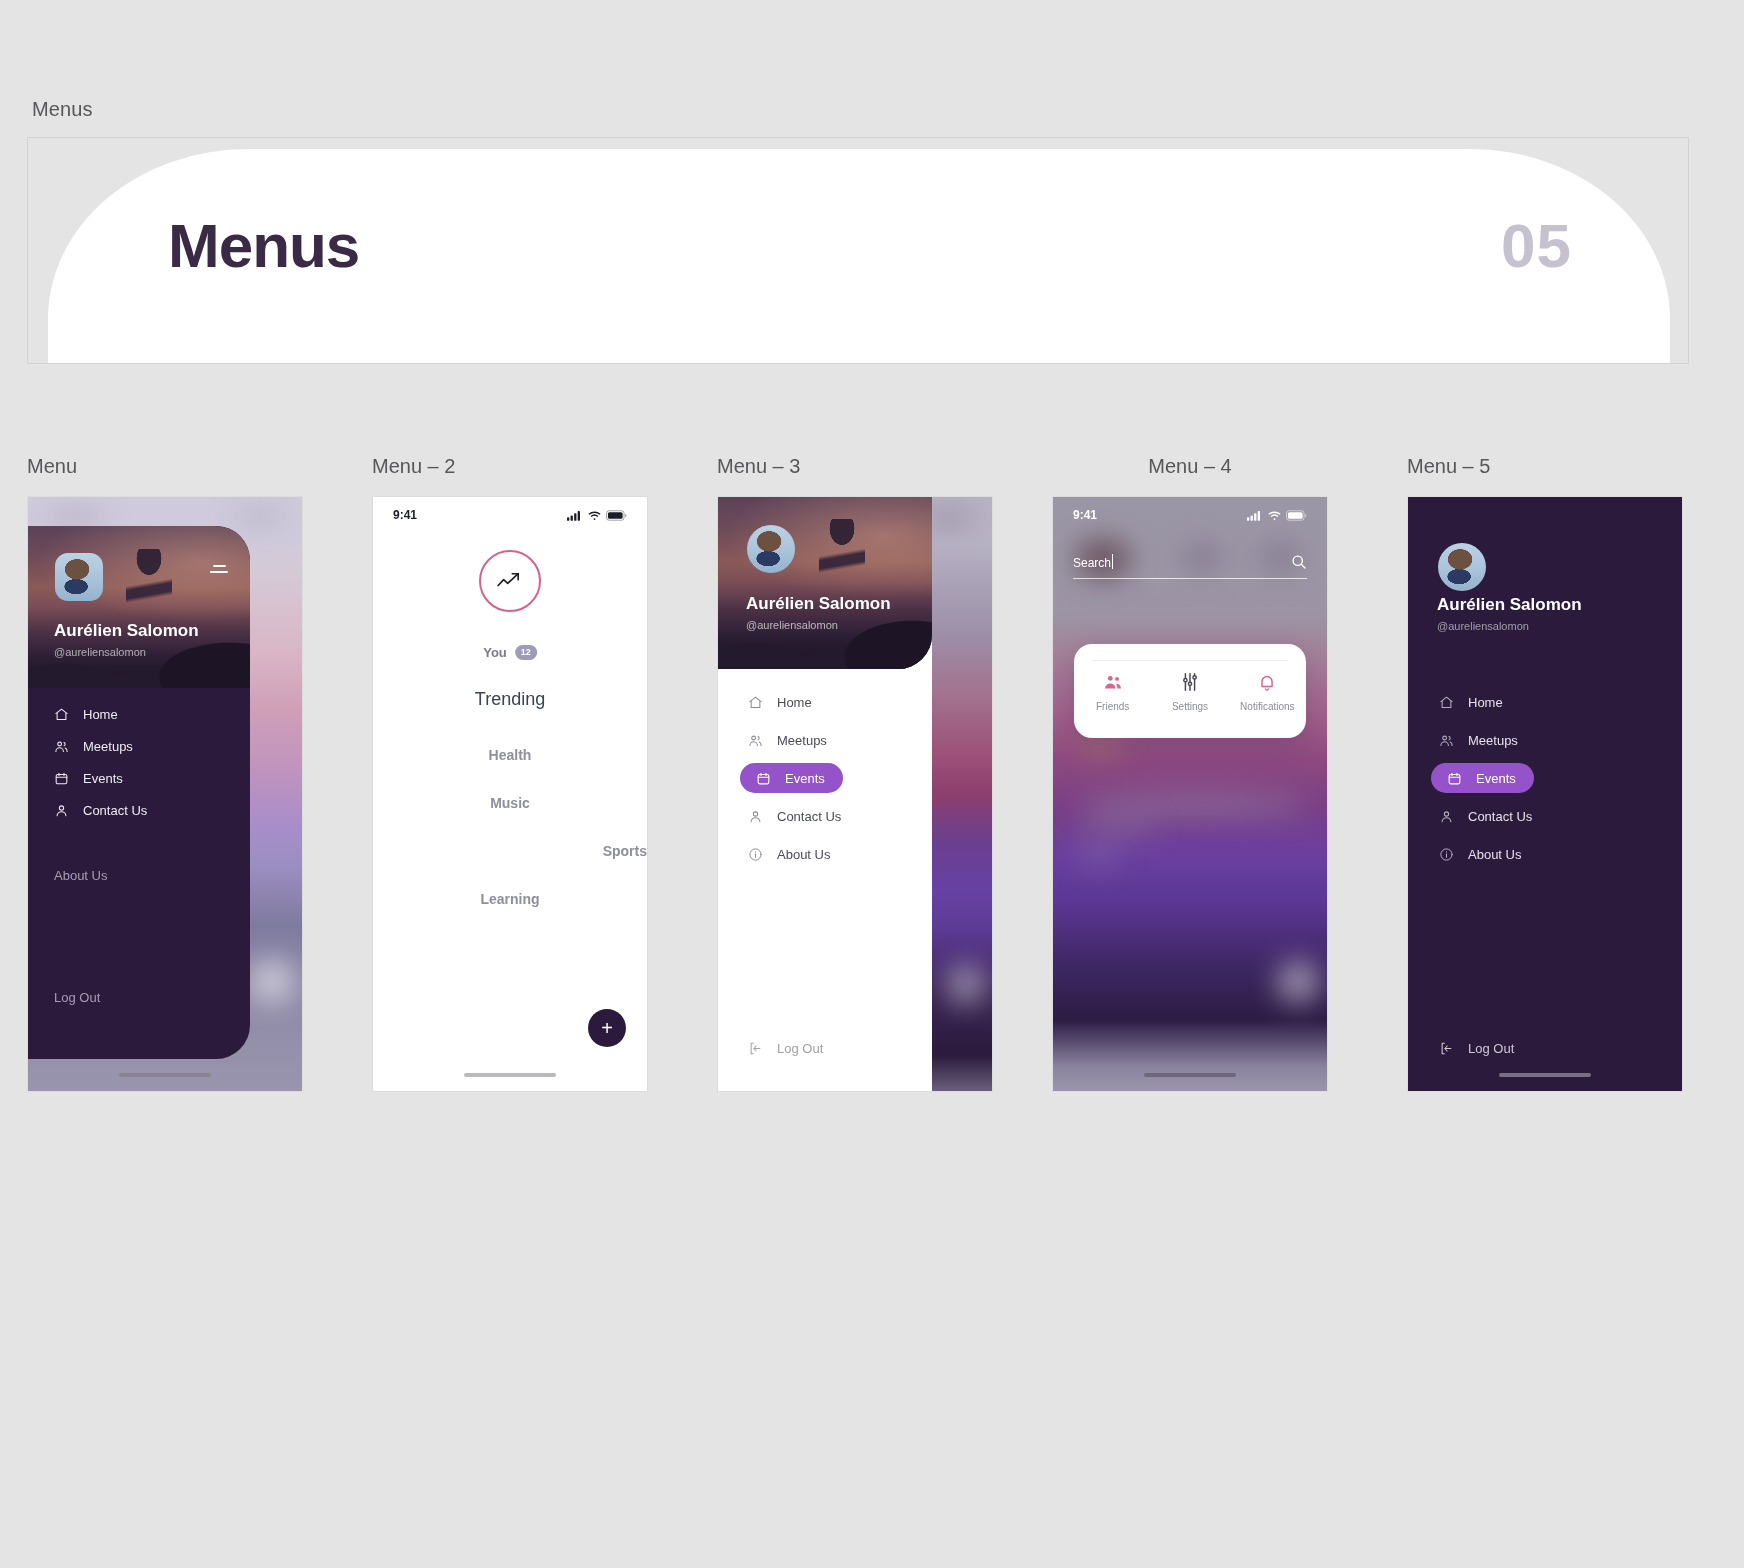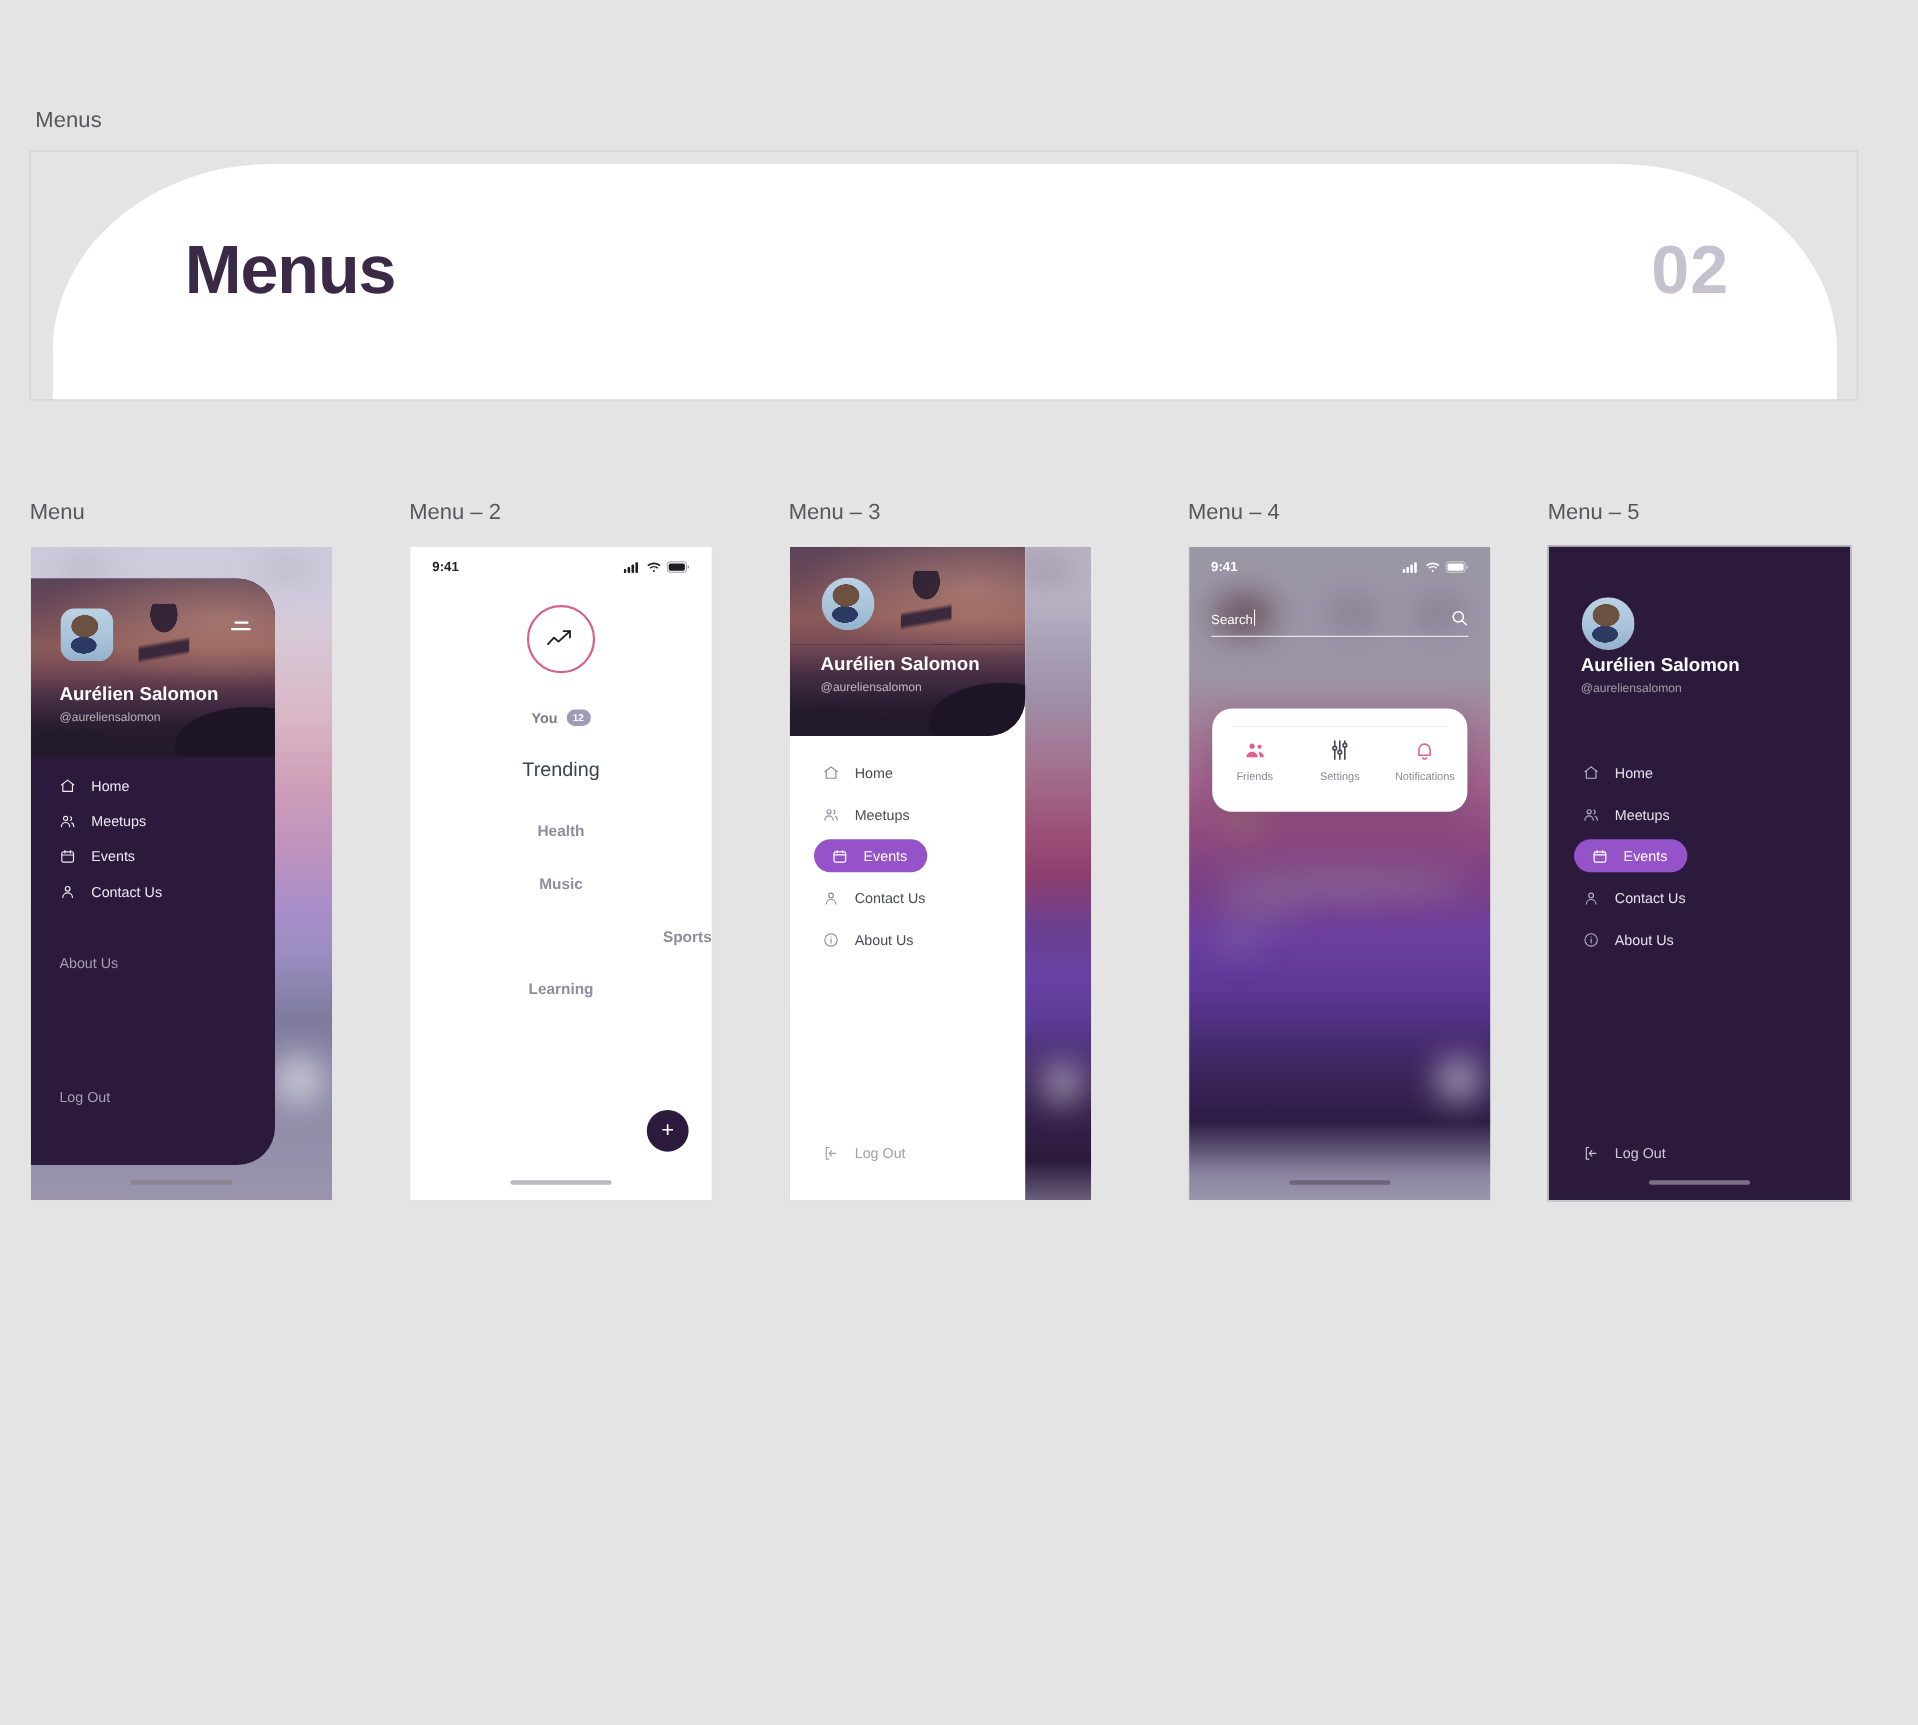--- a/index.html
+++ b/index.html
@@ -307,21 +307,21 @@
 </head>
 <body>
 
 <div class="page">
 
   <div class="section-label">Menus</div>
 
   <div class="hero-frame">
     <div class="hero-white"></div>
     <div class="hero-title">Menus</div>
-    <div class="hero-num">02</div>
+    <div class="hero-num">05</div>
   </div>
 
   <div class="screens">
 
     <div class="screen-col" style="left:27px;">
       <div class="screen-label">Menu</div>
       <div class="phone">
         <div class="backdrop bd-1">
           <div class="bd-blob" style="left:18px;top:14px;width:60px;height:14px;background:rgba(120,110,135,.35);"></div>
           <div class="bd-blob" style="right:14px;top:12px;width:56px;height:14px;background:rgba(120,110,135,.3);"></div>
@@ -500,21 +500,21 @@
                 <path d="M8.5 3.5H5v17h3.5"></path>
                 <path d="M19 12H9.5"></path>
                 <path d="M13 8l-3.5 4 3.5 4"></path>
               </svg>
             <span>Log Out</span>
           </div>
         </div>
       </div>
     </div>
 
-    <div class="screen-col" style="left:1080px;">
+    <div class="screen-col" style="left:1052px;text-align:center;">
       <div class="screen-label">Menu – 4</div>
       <div class="phone">
         <div class="backdrop bd-4">
           <div class="bd-blob" style="left:22px;top:42px;width:56px;height:40px;background:rgba(70,30,40,.55);"></div>
           <div class="bd-blob" style="left:128px;top:46px;width:42px;height:30px;background:rgba(110,90,120,.45);"></div>
           <div class="bd-blob" style="left:206px;top:46px;width:42px;height:30px;background:rgba(110,90,120,.45);"></div>
           <div class="bd-blob" style="left:28px;top:240px;width:40px;height:18px;background:rgba(190,160,90,.45);"></div>
           <div class="bd-blob" style="left:24px;top:296px;width:230px;height:24px;background:rgba(150,140,165,.5);"></div>
           <div class="bd-blob" style="left:24px;top:322px;width:80px;height:16px;background:rgba(150,140,165,.45);"></div>
           <div class="bd-blob" style="left:24px;top:352px;width:44px;height:16px;background:rgba(150,140,165,.45);"></div>

